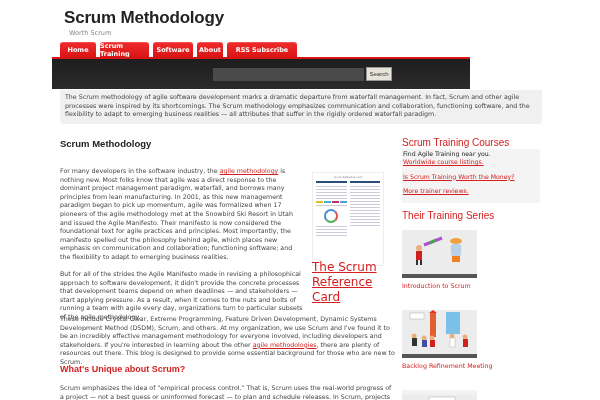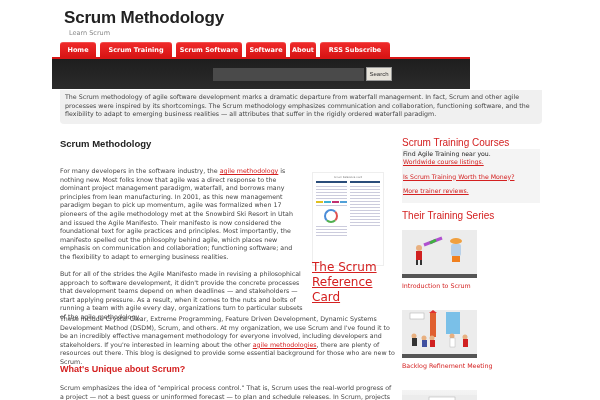--- a/index.html
+++ b/index.html
@@ -48,26 +48,25 @@
   .side-box a { display: block; color: #d42020; text-decoration: underline; }
   .side-box a.gap { margin-top: 6px; }
 
   .video { position: absolute; left: 402px; width: 75px; height: 48px; background: linear-gradient(#f4f4f4, #dcdcdc); border-bottom: 4px solid #555; overflow: hidden; }
   .video-cap { position: absolute; left: 402px; font-size: 6.3px; color: #d42020; }
 </style>
 </head>
 <body>
 
 <div class="site-title">Scrum Methodology</div>
-<div class="site-desc">Learn Scrum</div>
+<div class="site-desc">Worth Scrum</div>
 
 <div class="nav">
   <div class="nav-tab" style="width:36px">Home</div>
-  <div class="nav-tab" style="width:72px">Scrum Training</div>
-  <div class="nav-tab" style="width:66px">Scrum Software</div>
+  <div class="nav-tab" style="width:49px">Scrum Training</div>
   <div class="nav-tab" style="width:40px">Software</div>
   <div class="nav-tab" style="width:26px">About</div>
   <div class="nav-tab" style="width:70px">RSS Subscribe</div>
 </div>
 <div class="nav-bar-red"></div>
 
 <div class="search-bar">
   <input class="search-input" type="text" placeholder="" style="">
   <div class="search-btn">Search</div>
 </div>

